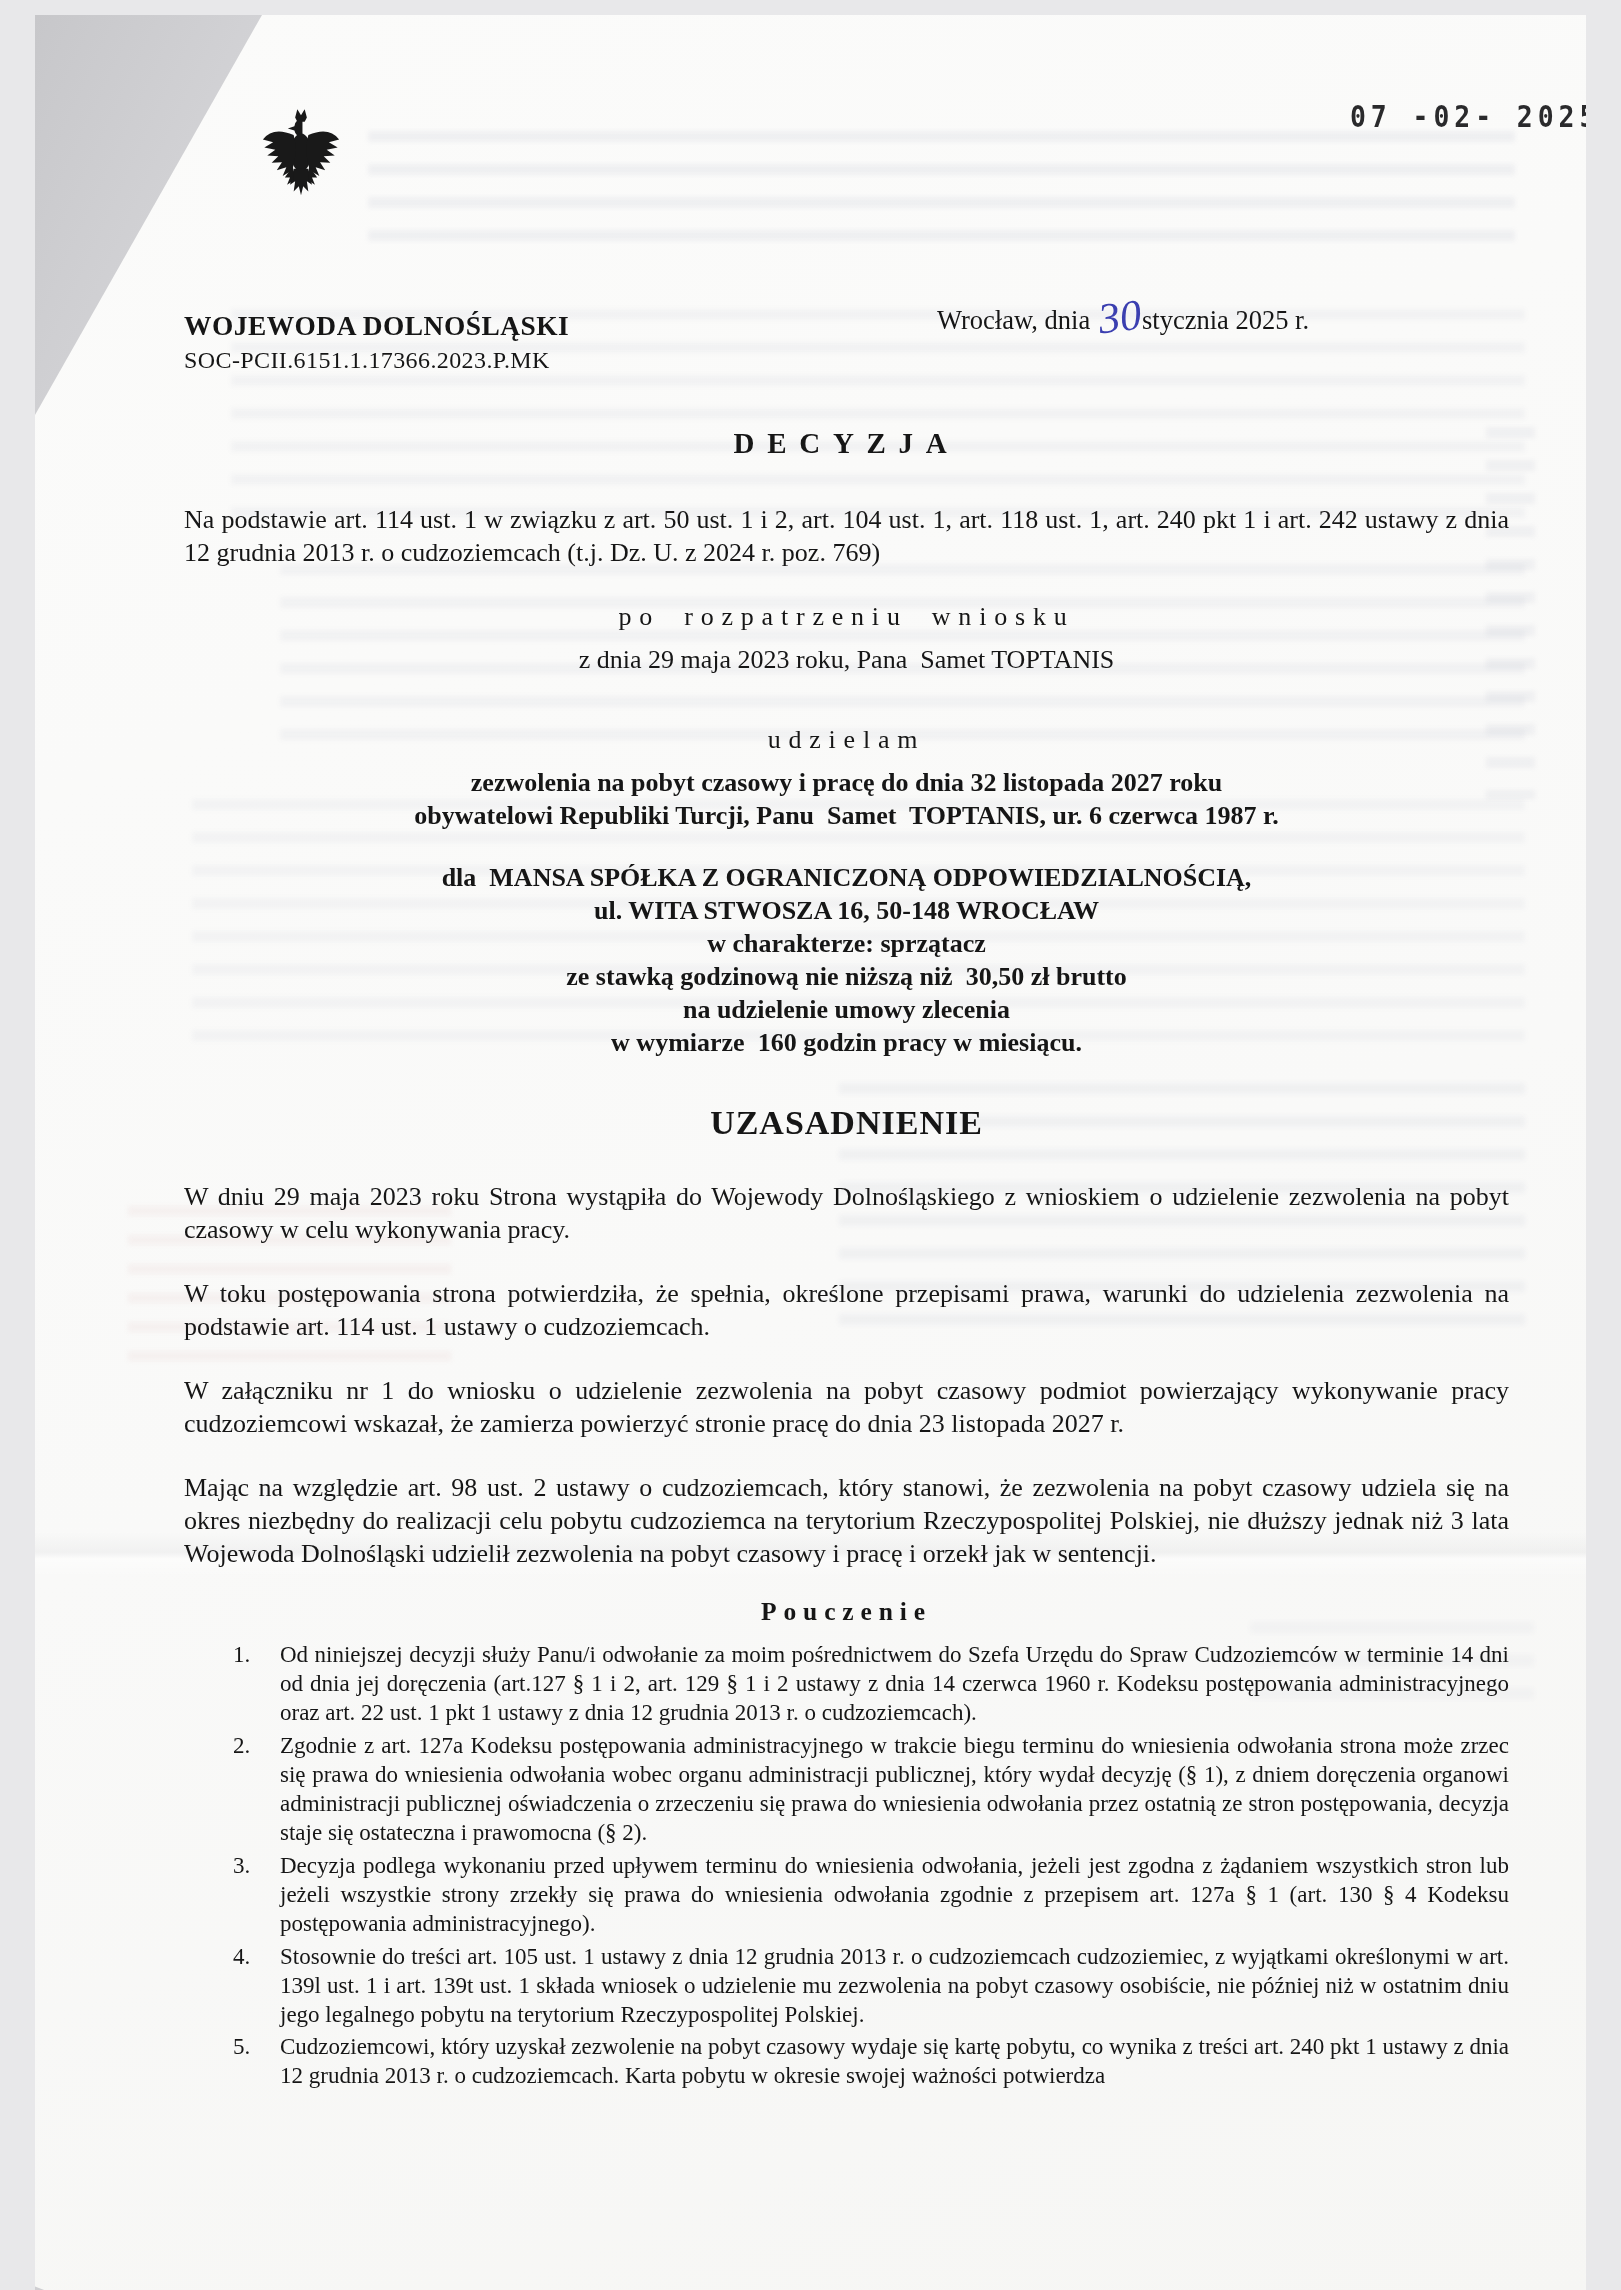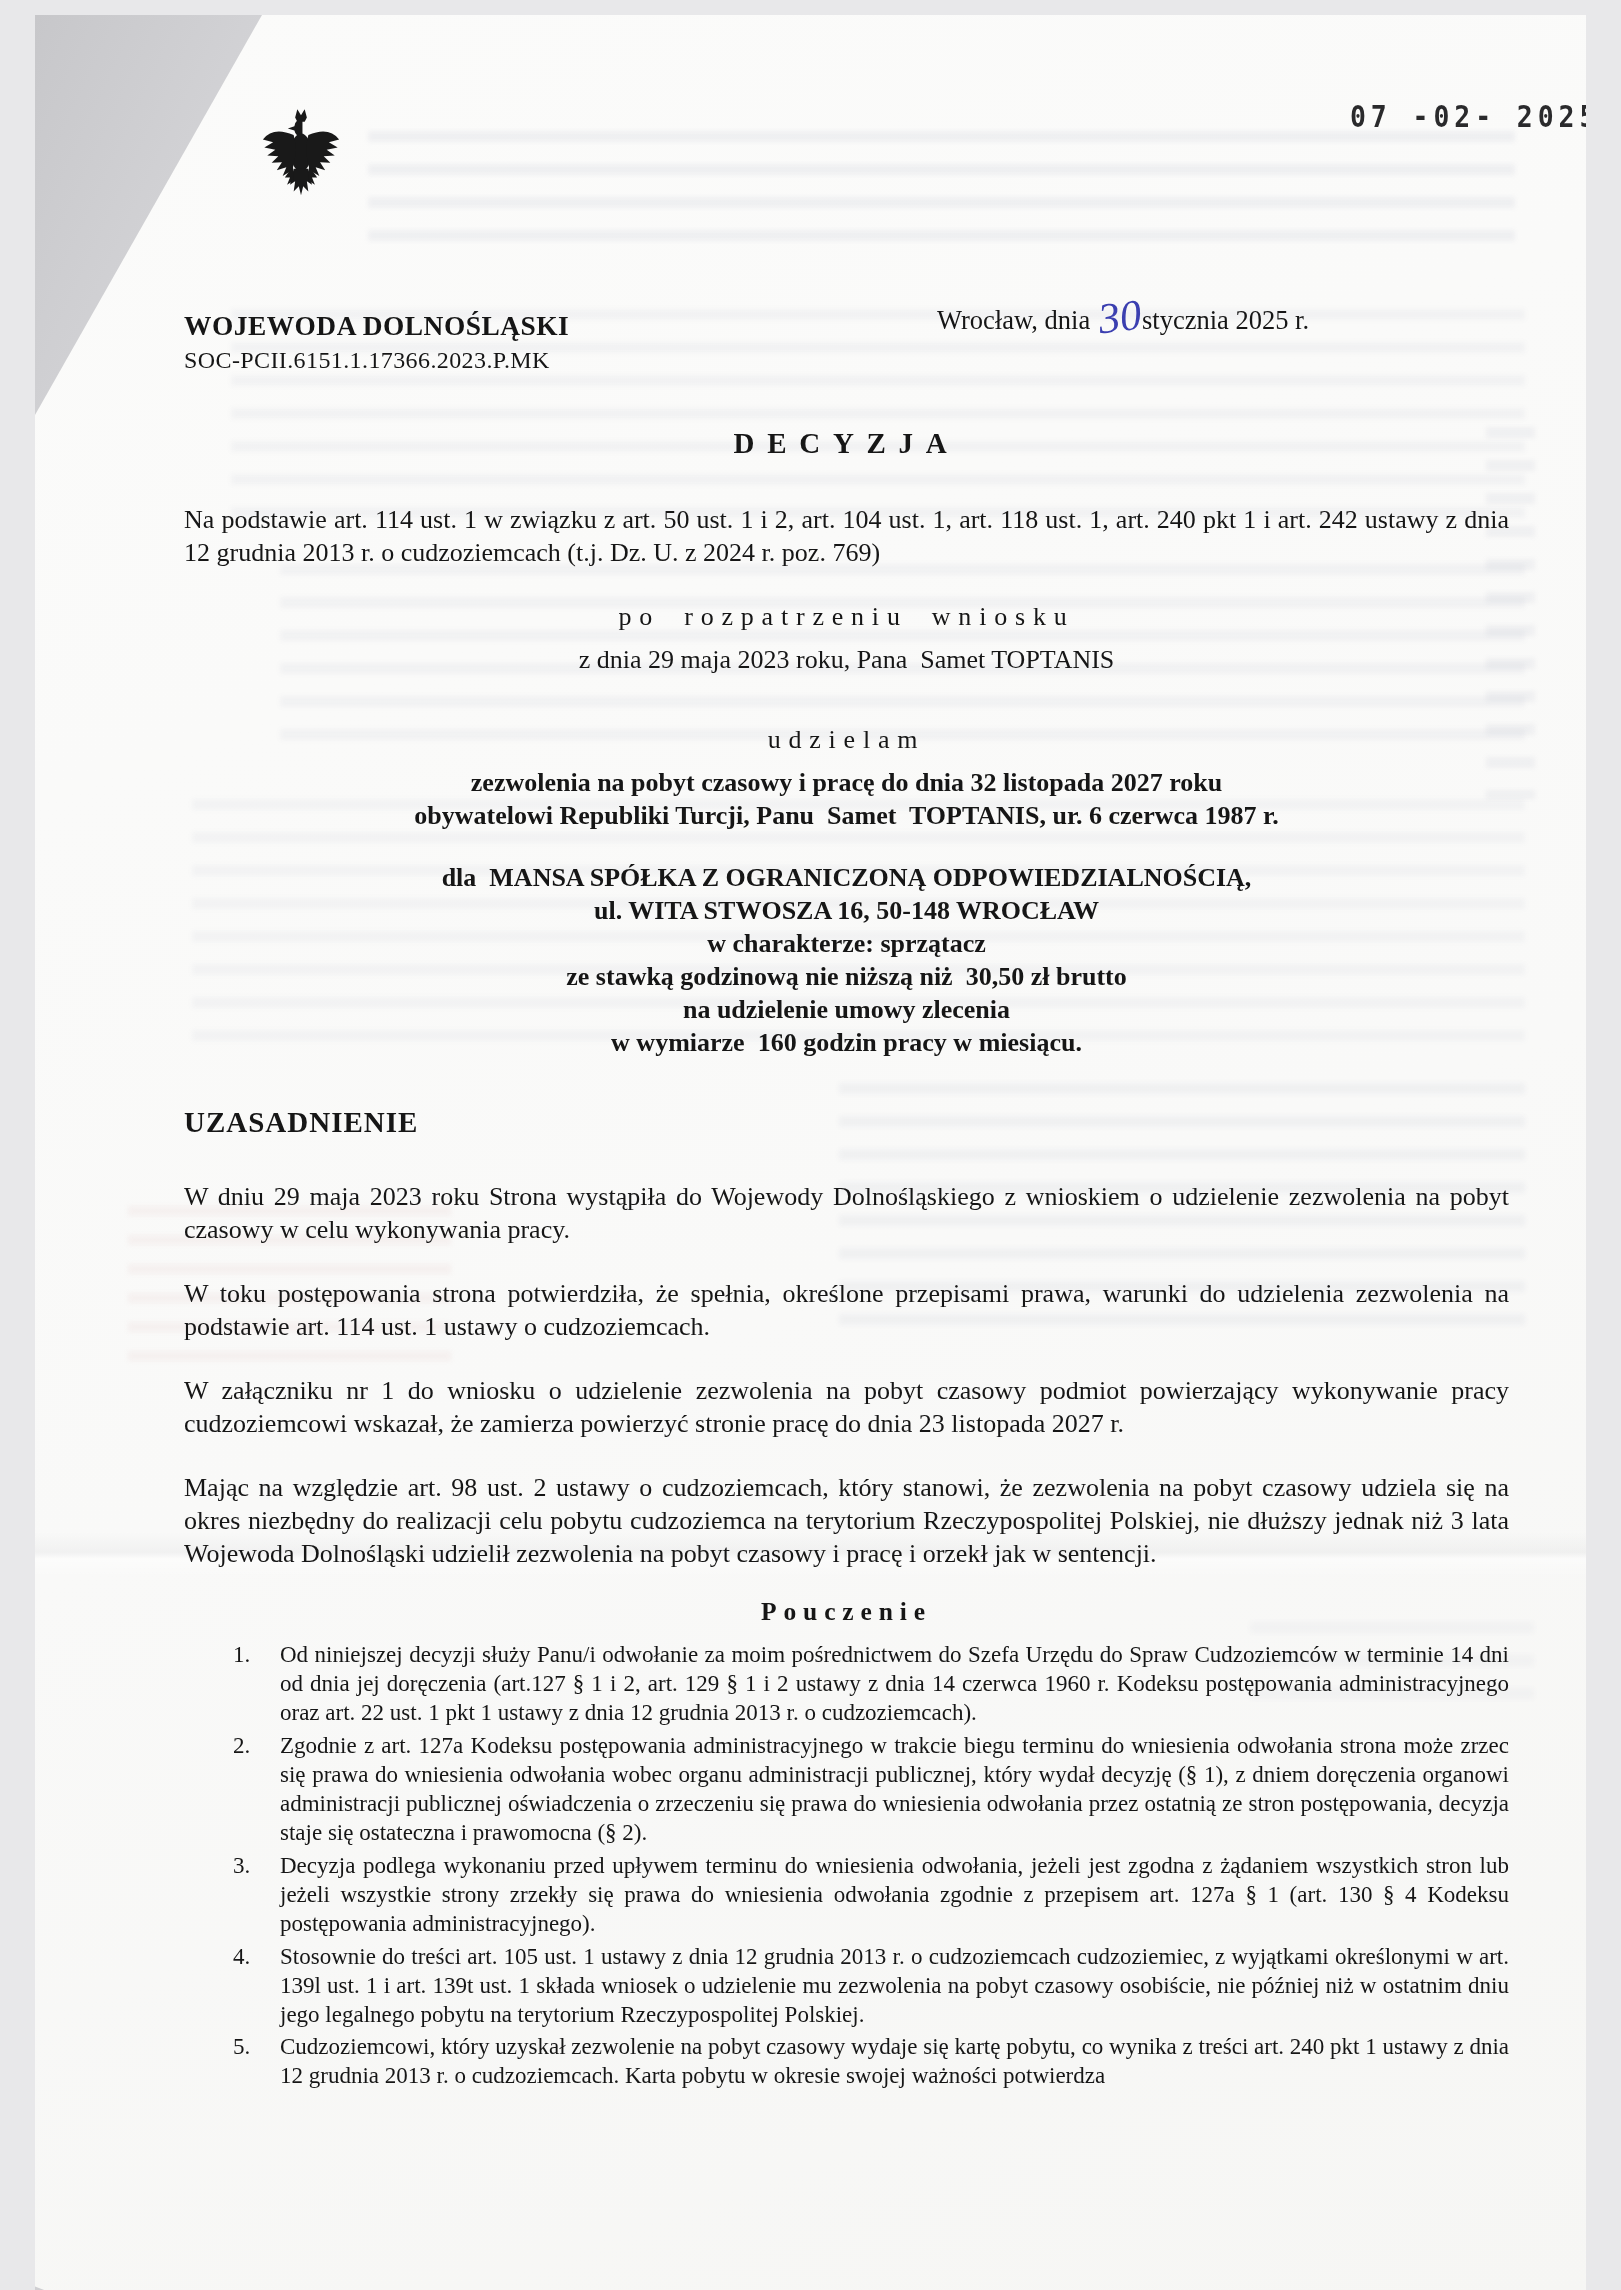--- a/index.html
+++ b/index.html
@@ -72,21 +72,21 @@
   }
   .para{ text-align:justify; margin:0 0 31px 0; }
   .cline{ text-align:center; white-space:pre-wrap; }
   .spaced{ letter-spacing:7.8px; word-spacing:9.8px; }
   .bold{ font-weight:bold; }
   .gap-s{ margin-bottom:9.8px; }
   .gap-m{ margin-bottom:29px; }
   .gap-l{ margin-bottom:47px; }
   .employer-block .cline{ line-height:33px; }
   .sec-title{
-    font-weight:bold;font-size:29px;margin:13.7px 0 41px 0;letter-spacing:1px;
+    text-align:center;font-weight:bold;font-size:34px;margin:13.7px 0 41px 0;letter-spacing:1px;
   }
   .poucz-title{
     text-align:center;font-weight:bold;font-size:25.5px;letter-spacing:6.9px;
     margin:25.5px 0 11.8px 0;
   }
   .poucz-list{ font-size:23px;line-height:29px; }
   .poucz-item{ position:relative;padding-left:96px;text-align:justify;margin-bottom:3.9px; }
   .poucz-num{ position:absolute;left:49px;top:0; }
 </style>
 </head>

